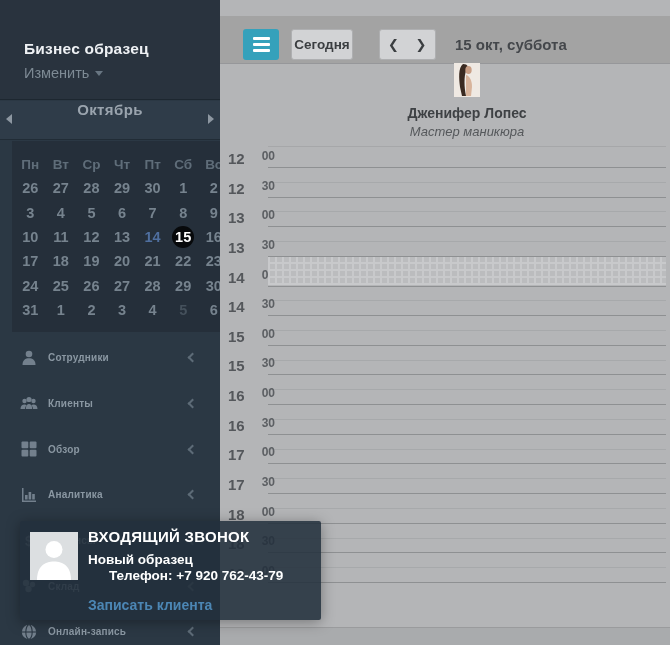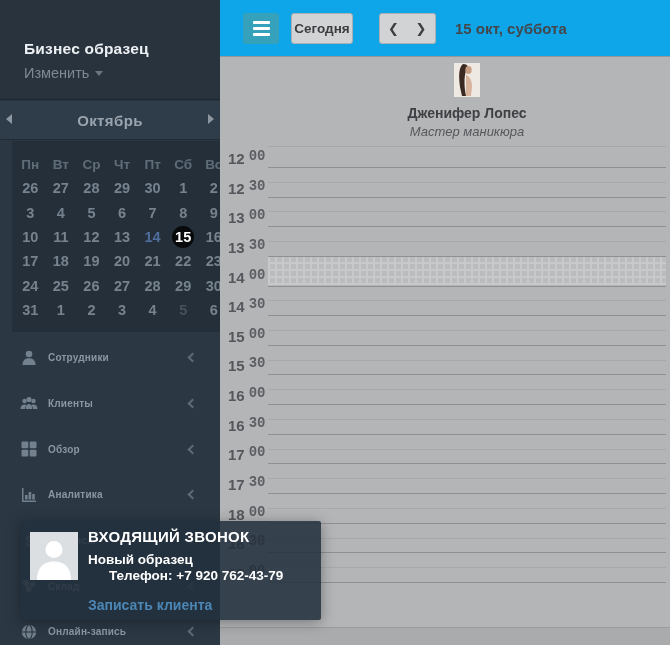--- a/index.html
+++ b/index.html
@@ -11,21 +11,21 @@
   
   .sidebar{position:absolute;left:0;top:0;width:220px;height:645px;background:#2b3844;}
   .s-head{position:absolute;left:0;top:0;width:220px;height:100px;background:#29333e;
           border-bottom:1px solid #1d2730;padding:40px 0 0 24px;}
   .biz-title{font-size:15.5px;font-weight:700;color:#eef1f4;letter-spacing:.2px;}
   .biz-edit{margin-top:7px;font-size:14.5px;color:#7d8a94;cursor:pointer;}
   .caret-down{display:inline-block;width:0;height:0;margin-left:6px;vertical-align:2px;
               border-left:4.5px solid transparent;border-right:4.5px solid transparent;
               border-top:5px solid #68namespace;border-top:5px solid #68But;border-top:5px solid #687682;}
   .s-mnav{position:absolute;left:0;top:101px;width:220px;height:39px;background:#2f3c49;
-          border-bottom:1px solid #212c36;display:flex;align-items:center;justify-content:center;}
+          border-bottom:1px solid #212c36;display:flex;align-items:flex-start;justify-content:center;}
   .month-label{font-size:15px;font-weight:700;color:#9aa4ae;letter-spacing:.4px;}
   .nav-arrow{position:absolute;top:13px;width:0;height:0;cursor:pointer;}
   .nav-arrow.prev{left:6px;border-top:5px solid transparent;border-bottom:5px solid transparent;
                   border-right:6px solid #8d97a1;}
   .nav-arrow.next{right:6px;border-top:5px solid transparent;border-bottom:5px solid transparent;
                   border-left:6px solid #8d97a1;}
   .s-cal{position:absolute;left:12px;top:141px;width:220px;height:191px;background:#252f3a;}
   .wd-row{display:flex;padding:0 3px;height:24px;margin-top:11px;align-items:center;}
   .wd{flex:1;text-align:center;font-size:13.5px;font-weight:700;color:#5f6d79;}
   .cal-row{display:flex;padding:0 3px;height:24.4px;align-items:center;}
@@ -37,21 +37,21 @@
   .s-menu{position:absolute;left:0;top:335px;width:220px;}
   .menu-item{height:45.7px;display:flex;align-items:center;padding:0 24px 0 20px;cursor:pointer;}
   .menu-icon{width:18px;height:18px;margin-right:10px;flex:none;}
   .menu-icon svg{display:block;}
   .menu-label{font-size:10px;font-weight:600;color:#8a97a2;letter-spacing:.2px;}
   .menu-chevron{margin-left:auto;width:7px;height:7px;border-left:2px solid #5d6b77;
                 border-bottom:2px solid #5d6b77;transform:rotate(45deg);}
 
   
   .main{position:absolute;left:220px;top:0;width:450px;height:645px;background:#b4b5b7;}
-  .toolbar{position:absolute;left:0;top:0;width:450px;height:57px;background:#0ea5e9;
+  .toolbar{position:absolute;left:0;top:16px;width:450px;height:48px;background:#a3a3a3;
            border-bottom:1px solid #96979a;}
   .hamburger-btn{position:absolute;left:23px;top:13px;width:36px;height:31px;border-radius:3px;
                  background:#35a1bb;display:flex;flex-direction:column;align-items:center;
                  justify-content:center;gap:3.5px;cursor:pointer;}
   .hamburger-btn i{display:block;width:17px;height:2.5px;background:#ffffff;border-radius:1px;}
   .btn{position:absolute;top:13px;height:31px;background:#d2d3d5;border:1px solid #aeafb1;
        border-radius:3px;font-size:13.5px;font-weight:700;color:#3b3e41;display:flex;
        align-items:center;justify-content:center;cursor:pointer;}
   .btn-today{left:71px;width:62px;}
   .btn-prev{left:159px;width:29px;border-radius:3px 0 0 3px;}
@@ -64,22 +64,22 @@
                 border-bottom:1px solid #a6a7a9;cursor:pointer;}
   .staff-avatar{display:inline-block;width:26px;height:34px;margin-top:5px;overflow:hidden;}
   .staff-name{margin-top:4px;font-size:14px;font-weight:700;color:#3e4144;}
   .staff-role{margin-top:3px;font-size:13px;font-style:italic;color:#55585b;}
 
   .grid{position:absolute;left:0;top:148px;width:450px;height:479px;}
   .gl-dark{position:absolute;left:48px;width:398px;height:1px;background:#8e9092;}
   .gl-faint{position:absolute;left:48px;width:398px;height:1px;background:#a7a9ab;}
   .time-label{position:absolute;left:8px;width:40px;height:16px;line-height:16px;white-space:nowrap;}
   .time-label .h{font-size:15px;font-weight:700;color:#54575b;}
-  .time-label .m{font-size:14px;font-weight:700;color:#5c5f63;margin-left:4px;
-                 position:relative;top:-4px;font-family:Liberation Mono, monospace;}
+  .time-label .m{font-size:12px;font-weight:700;color:#5c5f63;margin-left:17px;
+                 position:relative;top:-4px;}
   .blocked-slot{position:absolute;left:48px;width:398px;
                 background-color:#bbbcbe;
                 background-image:repeating-linear-gradient(90deg,#c8c9cb 0 2px,transparent 2px 7px),
                                  repeating-linear-gradient(0deg,#c8c9cb 0 2px,transparent 2px 7px);}
   .bottom-strip{position:absolute;left:0;top:627px;width:450px;height:18px;background:#a9abad;
                 border-top:1px solid #9a9b9d;}
 
   
   .popup{position:absolute;left:20px;top:521px;width:301px;height:99px;z-index:50;
          background:rgba(34,47,60,0.87);border-radius:2px;

